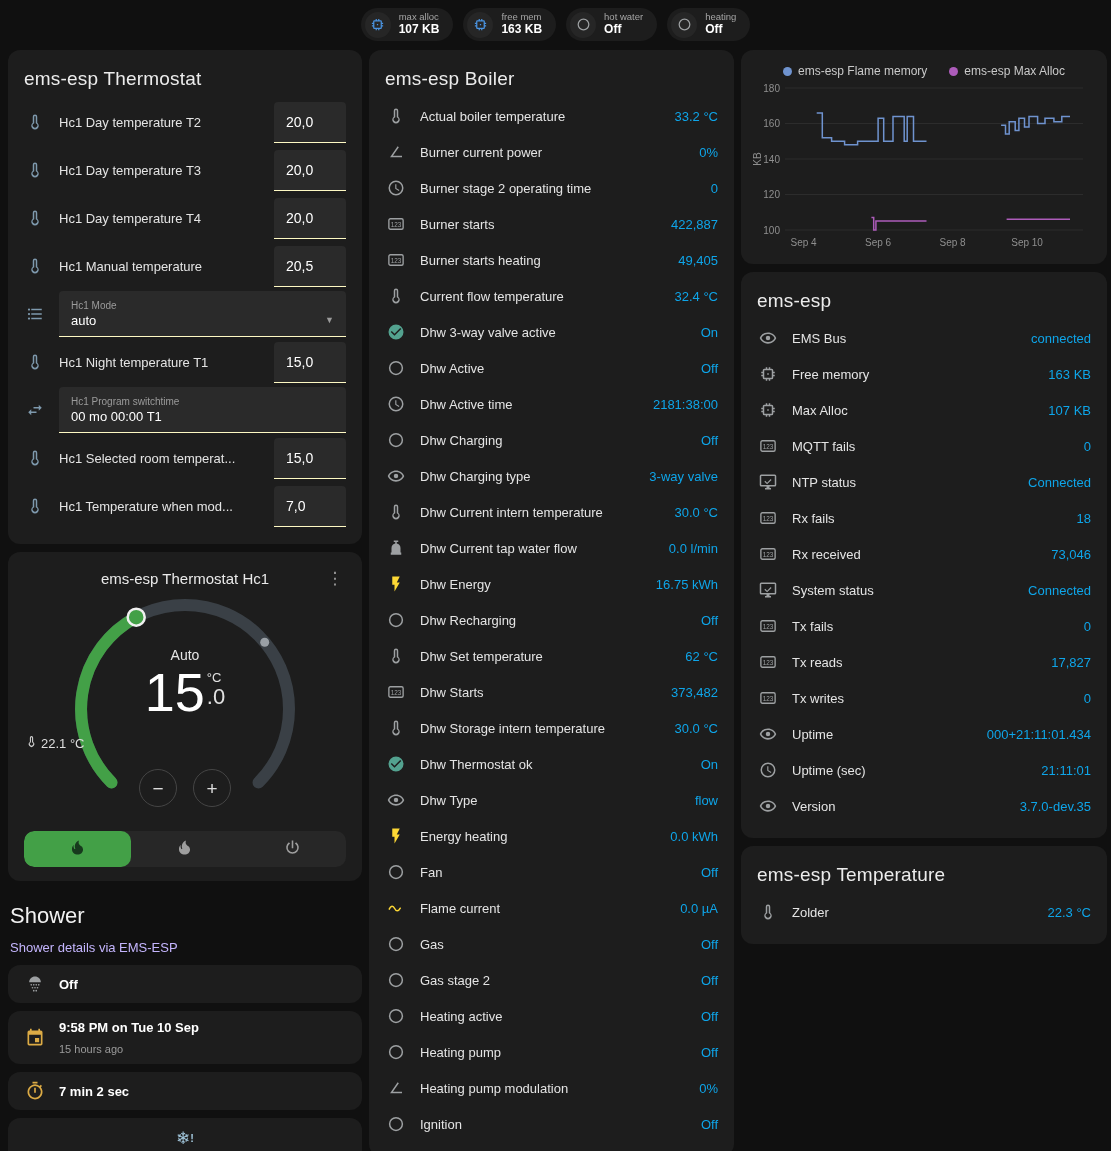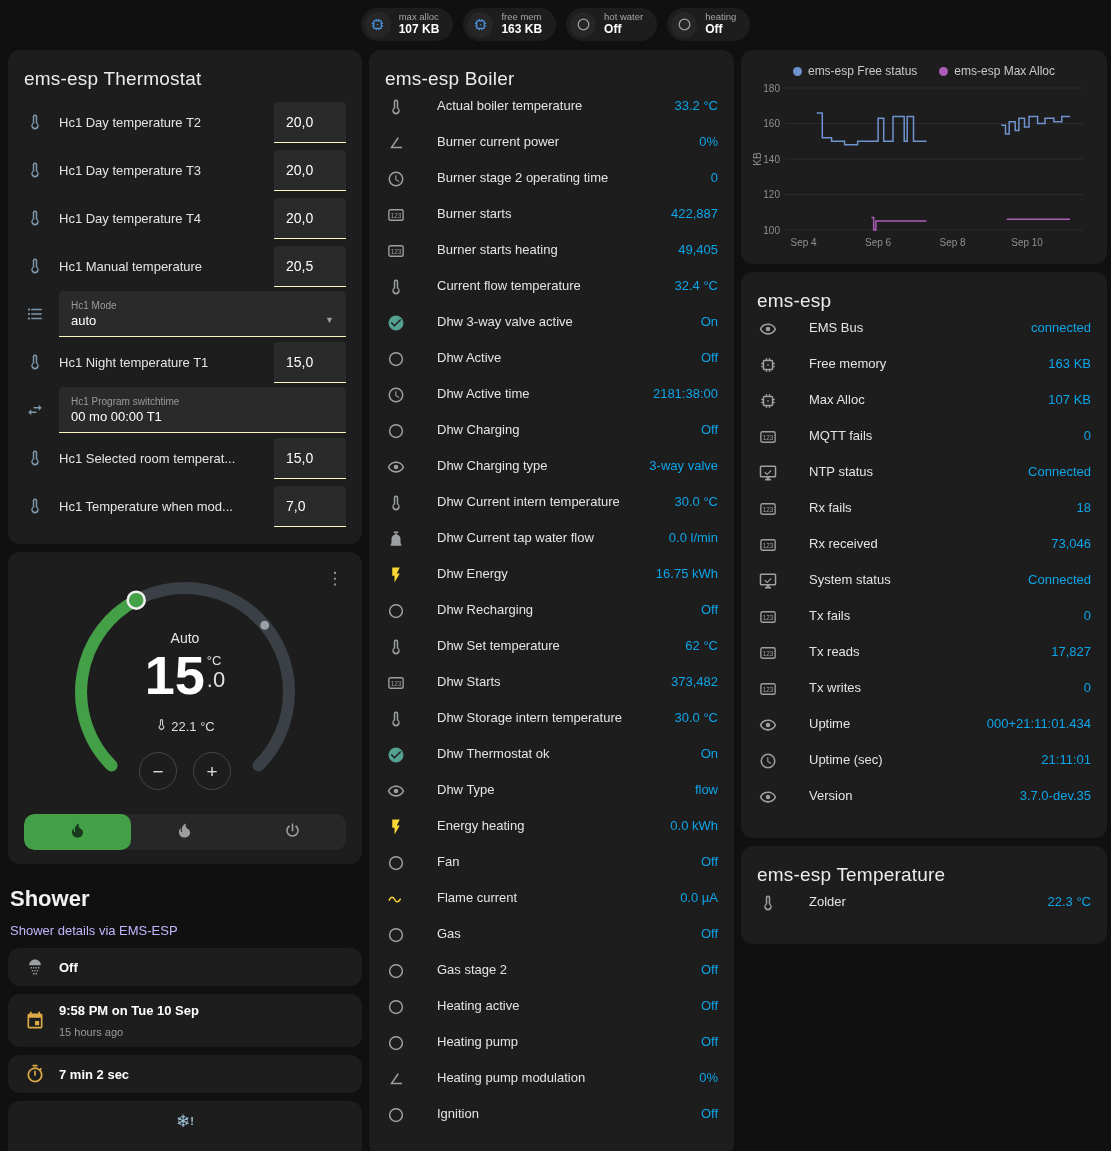--- a/index.html
+++ b/index.html
@@ -17,21 +17,21 @@
   .bvalue{font-size:12px;font-weight:bold;color:#fff}
   
   .columns{display:flex;gap:7px;padding:7px 4px 0 8px;align-items:flex-start}
   .col{display:flex;flex-direction:column;gap:8px}
   .col-left{width:354px}
   .col-mid{width:365px}
   .col-right{width:366px}
   .card{background:#1d1d1d;border-radius:12px;padding:12px 16px 14px}
   .card h2{font-size:19px;font-weight:500;color:#ececec;padding:6px 0 8px;letter-spacing:.2px}
   
-  .row{display:flex;align-items:flex-start;height:36px;gap:30px}
+  .row{display:flex;align-items:center;height:36px;gap:13px}
   .ricon{width:22px;display:flex;justify-content:center;flex:none}
   .ricon svg{width:18px;height:18px;display:block}
   .ricon.big svg{width:20px;height:20px}
   .rlabel{flex:1;font-size:13px;color:#e4e4e4;white-space:nowrap;overflow:hidden}
   .rvalue{font-size:13px;color:#0ea5e9;white-space:nowrap}
   
   .trow{display:flex;align-items:center;height:48px;gap:13px}
   .field{background:#2a2a2a;border-bottom:1px solid #fef9c3;border-radius:4px 4px 0 0;color:#fff}
   .numbox{width:72px;height:41px;display:flex;align-items:center;padding:0 12px;
     font-size:14px;margin-left:auto;cursor:text}
@@ -42,38 +42,38 @@
   .caret{color:#9b9b9b;font-size:9px}
   
   .dial-head{position:relative;text-align:center;padding:8px 0 2px}
   .dial-head h3{font-size:15px;font-weight:500;color:#eaeaea}
   .menu-dots{position:absolute;right:0;top:6px;color:#9e9e9e;font-size:17px;cursor:pointer;
     width:22px;text-align:center}
   .dial-wrap{position:relative;width:320px;height:232px;margin:2px auto 0}
   .dial-center{position:absolute;left:0;right:0;text-align:center;pointer-events:none}
   .mode-label{top:56px;font-size:14px;color:#e6e6e6}
   .big-temp{top:74px;display:flex;justify-content:center;align-items:flex-start}
-  .big-num{font-size:54px;font-weight:700;line-height:1;color:#fff}
+  .big-num{font-size:54px;font-weight:400;line-height:1;color:#fff}
   .dec-stack{display:flex;flex-direction:column;align-items:flex-start;margin-top:5px;margin-left:2px}
   .unit{font-size:13px;color:#e1e1e1}
   .dec{font-size:22px;color:#e1e1e1;line-height:1.1}
-  .current{top:144px;display:flex;justify-content:center;align-items:center;gap:3px;
+  .current{top:144px;display:flex;justify-content:flex-start;align-items:center;gap:3px;
     font-size:13px;color:#dedede}
   .current svg{width:13px;height:13px}
   .stepper{position:absolute;top:178px;left:50%;transform:translateX(-50%);display:flex;gap:16px}
   .stepbtn{width:38px;height:38px;border-radius:50%;border:1px solid #454545;background:transparent;
     color:#dcdcdc;font-size:19px;cursor:pointer;line-height:1}
   .mode-row{display:flex;height:36px;background:#272727;border-radius:10px;margin-top:8px;overflow:hidden}
   .modebtn{flex:1;display:flex;align-items:center;justify-content:center;background:transparent;
     border:none;cursor:pointer}
   .modebtn svg{width:19px;height:19px}
   .modebtn.sel{background:#43a047;border-radius:10px}
   
   .shower-head{padding:14px 2px 2px}
-  .shower-head h1{font-size:22px;font-weight:bold;color:#f1f1f1}
+  .shower-head h1{font-size:22px;font-weight:normal;color:#f1f1f1}
   .shower-head p{font-size:13px;color:#c4b5fd;margin-top:11px}
   .scard{display:flex;align-items:center;gap:13px;padding:9px 16px;cursor:pointer}
   .scard .main{font-size:13px;font-weight:bold;color:#fff}
   .scard .sub{font-size:11px;color:#9b9b9b;margin-top:8px}
   .snow-card{height:72px;display:flex;justify-content:center;align-items:flex-start;padding-top:12px}
   .snowflake{font-size:17px;color:#9fc3d8;line-height:1}
   .snowflake .alert{font-size:11px;font-weight:bold;vertical-align:2px}
   
   .chart-card{padding:10px 12px 8px}
   .legend{display:flex;justify-content:center;gap:22px;padding:4px 0 2px}
@@ -227,20 +227,21 @@
               </svg>
             </span>
             <span class="rlabel">Hc1 Temperature when mod...</span>
             <div class="field numbox">7,0</div>
           </div>
         </div>
     </section>
 
     <section class="card" style="padding:10px 16px 14px">
       <div class="dial-head">
+        <h3>ems-esp Thermostat Hc1</h3>
         <span class="menu-dots">⋮</span>
       </div>
       <div class="dial-wrap">
         <svg id="dial-svg" width="320" height="232" viewBox="0 0 320 232">
             <path d="M 86.5 191.5 A 104 104 0 1 1 233.5 191.5" stroke="#3a4046" stroke-width="12" fill="none" stroke-linecap="round"></path>
             <path d="M 86.5 191.5 A 104 104 0 0 1 111.2 26.2" stroke="#43a047" stroke-width="12" fill="none" stroke-linecap="round"></path>
             <circle cx="111.2" cy="26.2" r="8.5" fill="#43a047" stroke="#f0f0f0" stroke-width="2.5"></circle>
             <circle cx="239.7" cy="51.2" r="4.5" fill="#9aa0a6"></circle>
           </svg>
         <div class="dial-center mode-label" style="position:absolute">Auto</div>
@@ -605,21 +606,21 @@
           </div>
         </div>
     </section>
   </div>
 
   <div class="col col-right">
     <section class="card chart-card">
       <div class="legend">
         <span class="litem">
           <span class="ldot" id="ldot0" style="background: rgb(111, 147, 207);"></span>
-          <span>ems-esp Free status</span>
+          <span>ems-esp Flame memory</span>
         </span>
         <span class="litem">
           <span class="ldot" id="ldot1" style="background: rgb(173, 92, 186);"></span>
           <span>ems-esp Max Alloc</span>
         </span>
       </div>
       <svg id="chart-svg" width="336" height="172" viewBox="0 0 336 172">
           <line x1="32" x2="330" y1="150.0" y2="150.0" stroke="#2c2c2c"></line>
           <text class="tick" x="27" y="153.5" text-anchor="end">100</text>
           <line x1="32" x2="330" y1="114.5" y2="114.5" stroke="#2c2c2c"></line>

